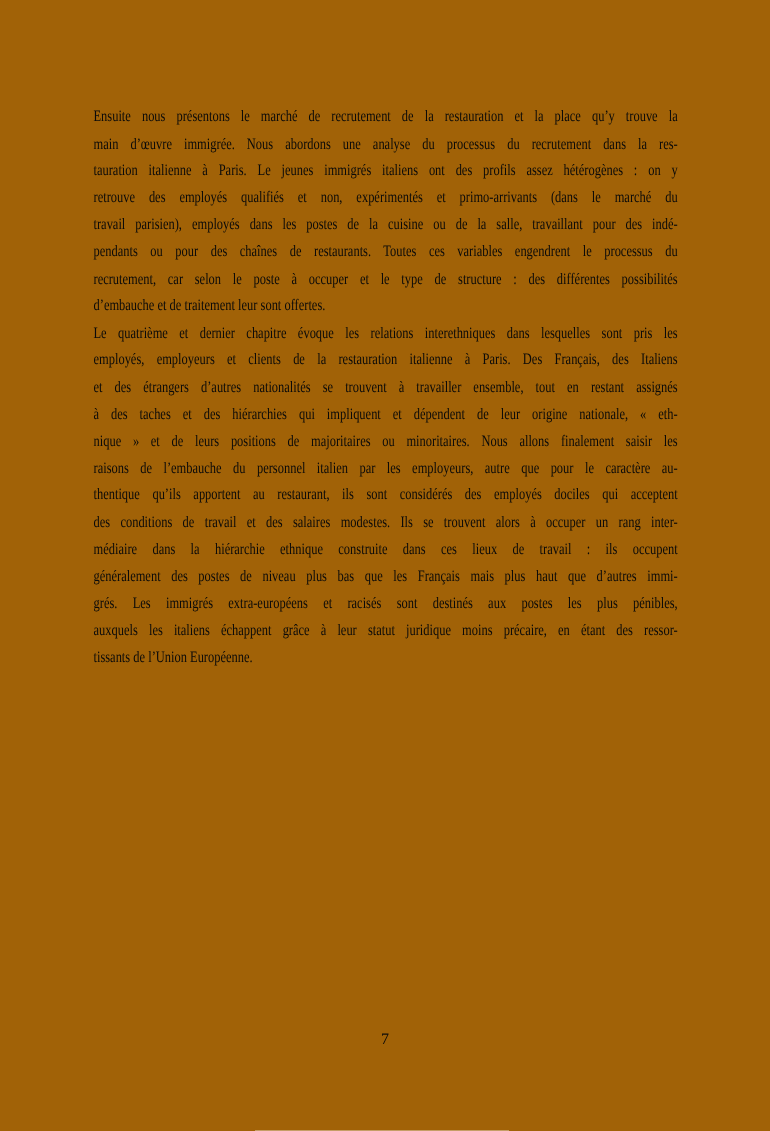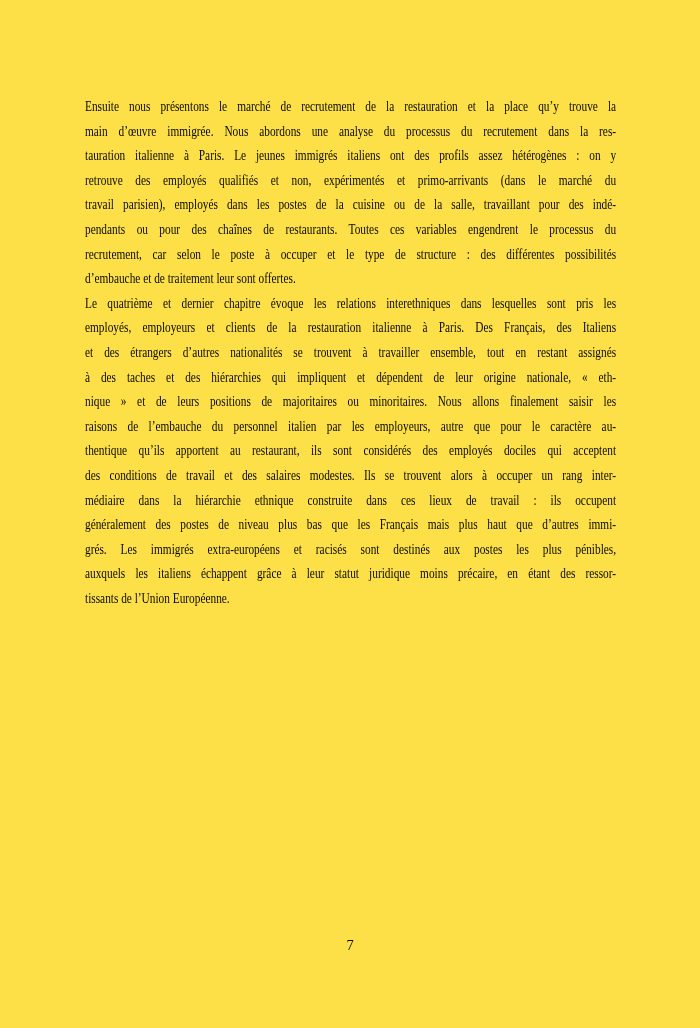--- a/index.html
+++ b/index.html
@@ -11,21 +11,21 @@
     width: 700px;
     height: 1028px;
     position: relative;
     overflow: hidden;
     font-family: "Liberation Serif", serif;
     color: #0a0a0a;
   }
   .page {
     position: absolute;
     inset: 0;
-    background: #fde047;
+    background: #a16207;
   }
   .text-block {
     position: absolute;
     left: 85px;
     top: 94px;
     width: 531px;
   }
   .paragraph {
     margin: 0;
     padding: 0;

